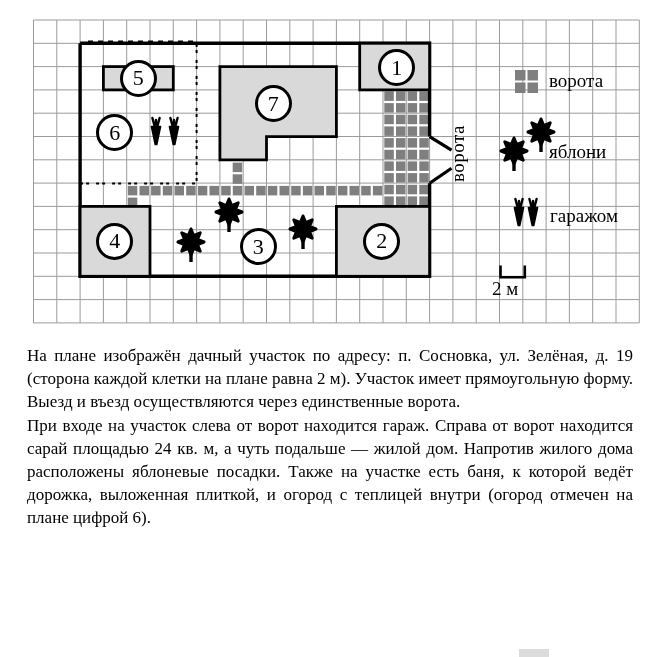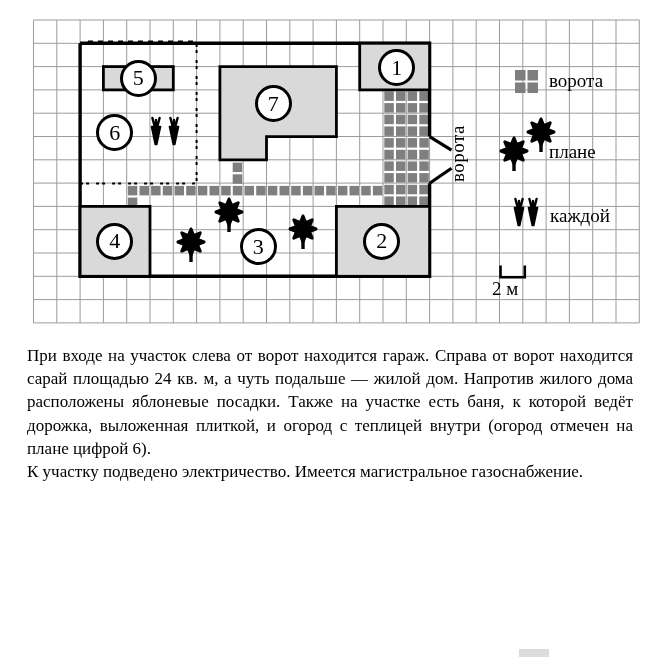--- a/index.html
+++ b/index.html
@@ -193,24 +193,24 @@
   <div class="num" style="left:96.3px;top:222.8px;">4</div>
   <div class="num" style="left:119.7px;top:59.6px;">5</div>
   <div class="num" style="left:96.3px;top:114.3px;">6</div>
   <div class="num" style="left:254.8px;top:85.3px;">7</div>
 
   <div class="gate-label">
     <span>ворота</span>
   </div>
 
   <div class="lbl" style="left:549px;top:70px;">ворота</div>
-  <div class="lbl" style="left:549px;top:141px;">плане</div>
-  <div class="lbl" style="left:550px;top:205px;">каждой</div>
+  <div class="lbl" style="left:549px;top:141px;">яблони</div>
+  <div class="lbl" style="left:550px;top:205px;">гаражом</div>
 
   <div class="scale-label">2 м</div>
 </div>
 
 <div class="description">
+  <p>На плане изображён дачный участок по адресу: п.&nbsp;Сосновка, ул.&nbsp;Зелёная, д.&nbsp;19 (сторона каждой клетки на плане равна 2&nbsp;м). Участок имеет прямоугольную форму. Выезд и въезд осуществляются через единственные ворота.</p>
   <p>При входе на участок слева от ворот находится гараж. Справа от ворот находится сарай площадью 24&nbsp;кв.&nbsp;м, а чуть подальше — жилой дом. Напротив жилого дома расположены яблоневые посадки. Также на участке есть баня, к которой ведёт дорожка, выложенная плиткой, и огород с теплицей внутри (огород отмечен на плане цифрой 6).</p>
-  <p>К участку подведено электричество. Имеется магистральное газоснабжение.</p>
 </div>
 
 <div class="artifact"></div>
 
 </body></html>

